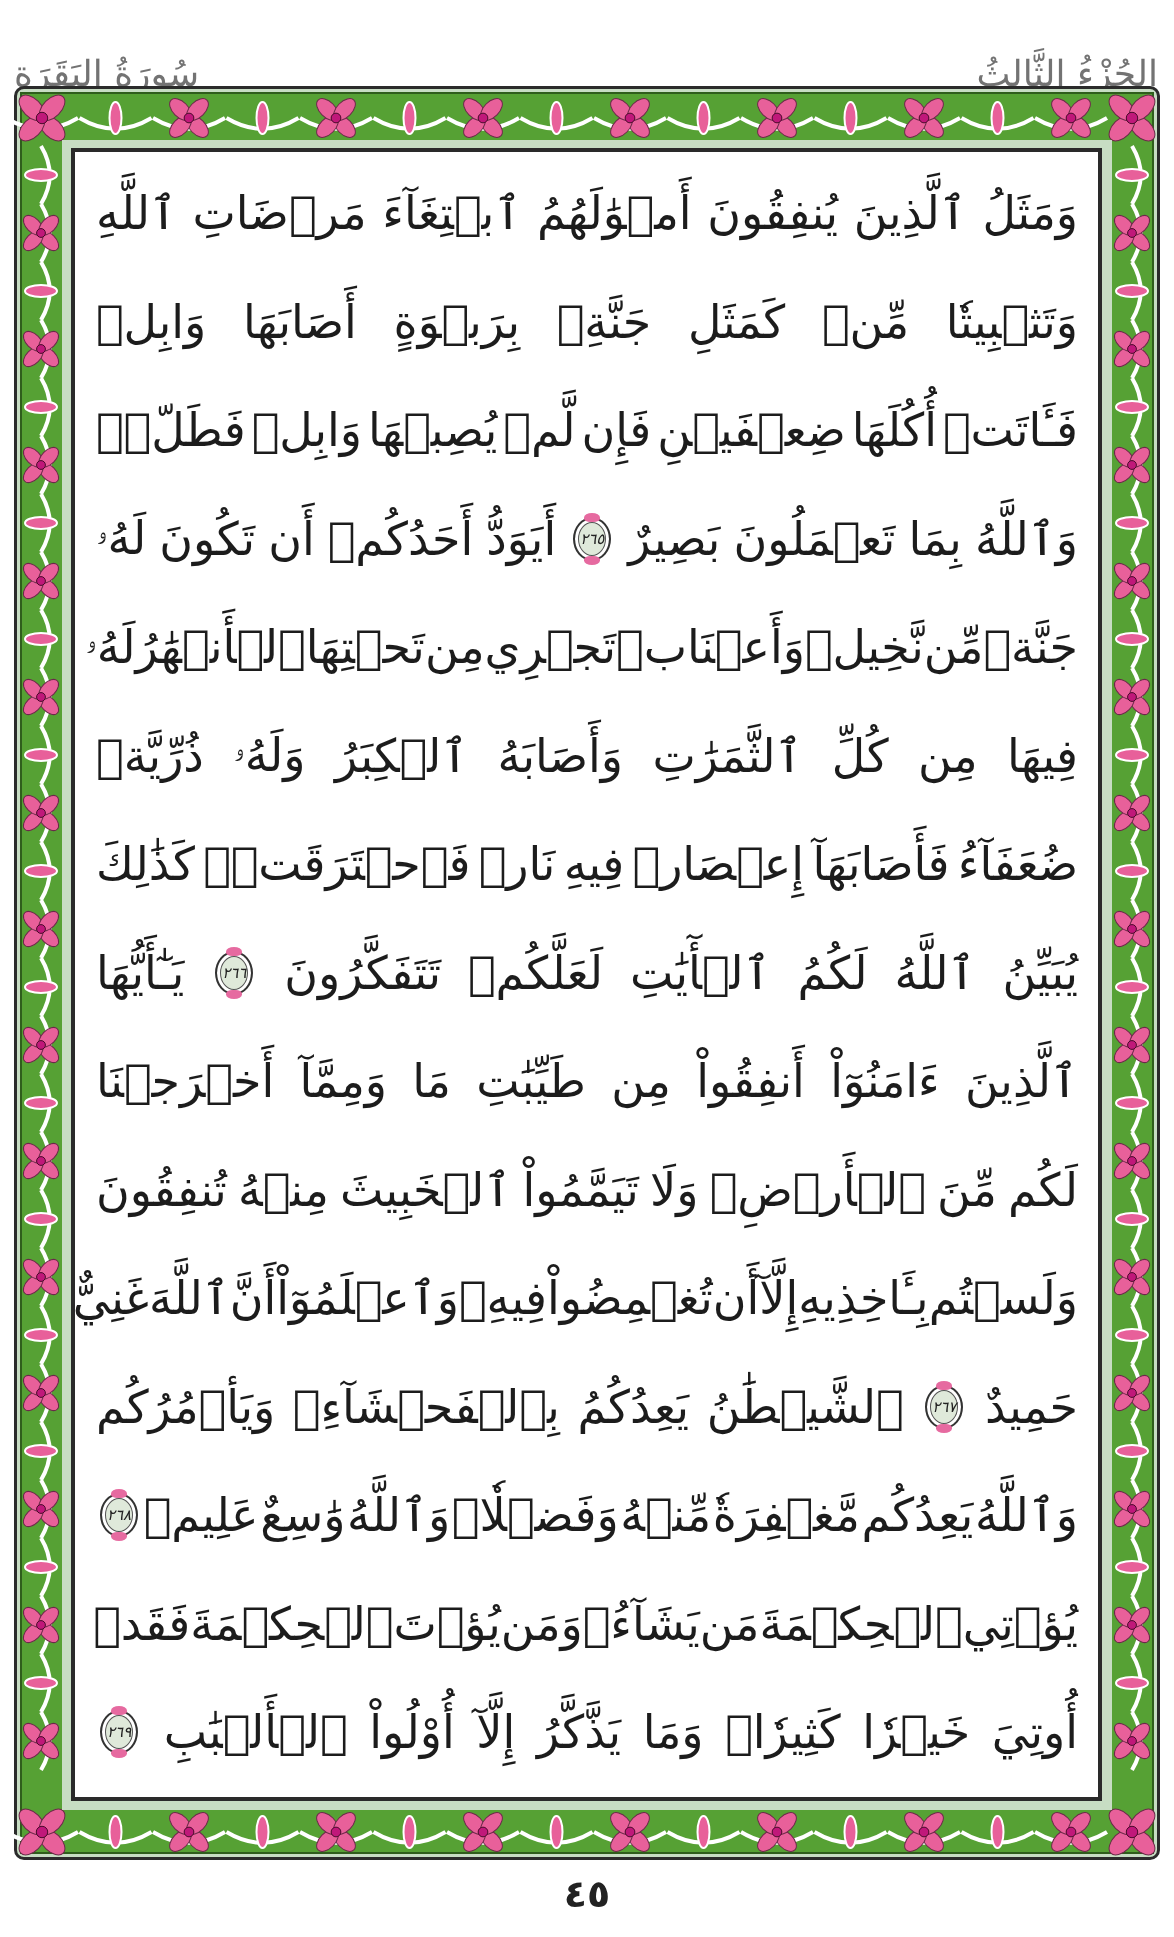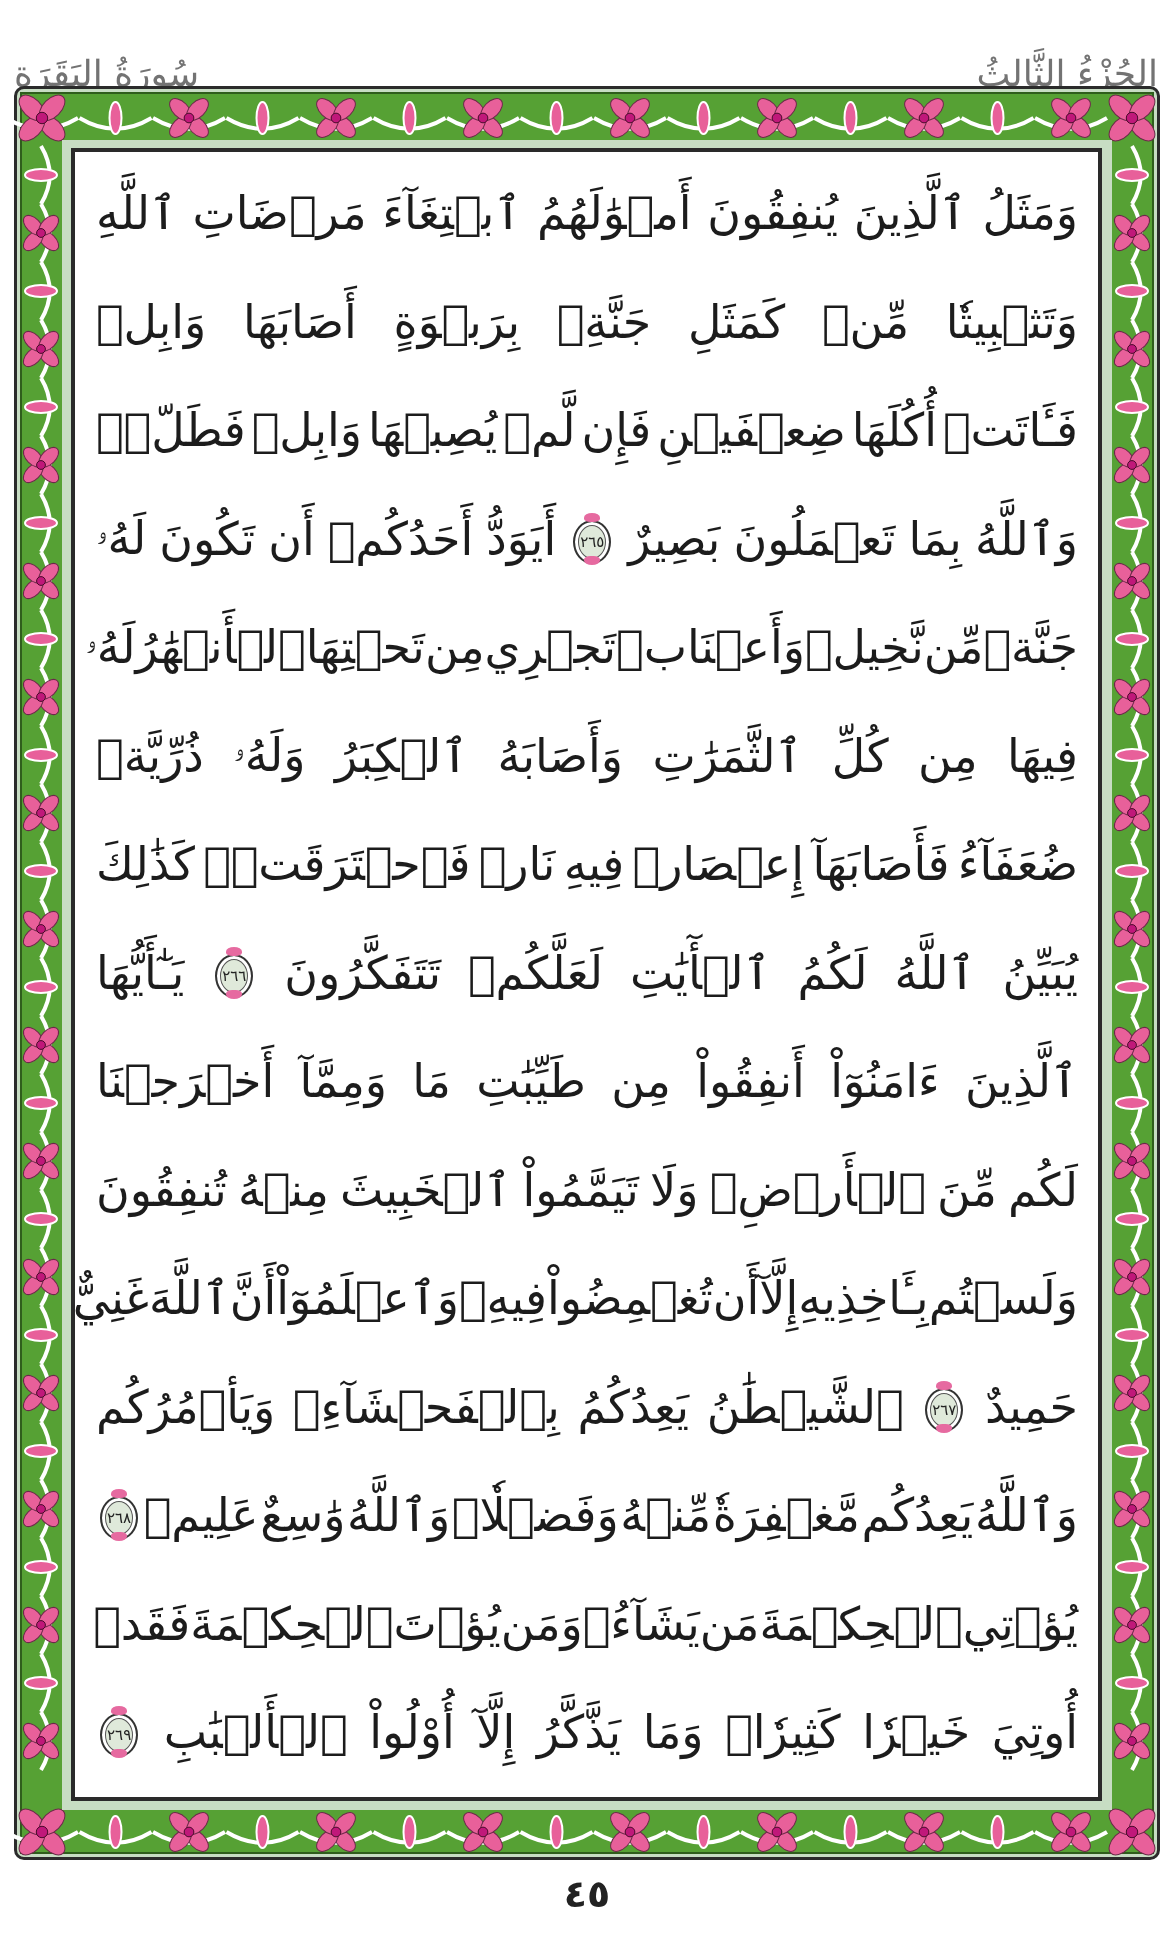--- a/index.html
+++ b/index.html
@@ -43,22 +43,22 @@
     direction: rtl;
   }
   .line {
     position: absolute; left: 0; right: 0; height: 110px;
     display: flex; flex-direction: row; justify-content: space-between; align-items: center;
     font-family: "DejaVu Sans", sans-serif; font-size: 46px; color: #1c1c1c;
     white-space: nowrap; direction: rtl;
   }
   .line .w { display: inline-block; }
   .marker {
-    display: inline-flex; align-items: flex-end; justify-content: center;
-    width: 38px; height: 50px; position: relative; margin: 0 4px;
+    display: inline-flex; align-items: center; justify-content: center;
+    width: 38px; height: 50px; position: relative; margin: 0 4px; font-style: italic;
   }
   .marker .oval {
     width: 34px; height: 40px; border-radius: 50%;
     background: #dfe9da; border: 2px solid #333;
     box-shadow: inset 0 0 0 3px #fff, inset 0 0 0 4px #555;
     display: flex; align-items: center; justify-content: center;
     font-size: 15px; font-family: "DejaVu Sans", sans-serif; color: #222;
   }
   .marker .cap-top, .marker .cap-bottom {
     position: absolute; left: 50%; width: 16px; height: 9px; margin-left: -8px;

